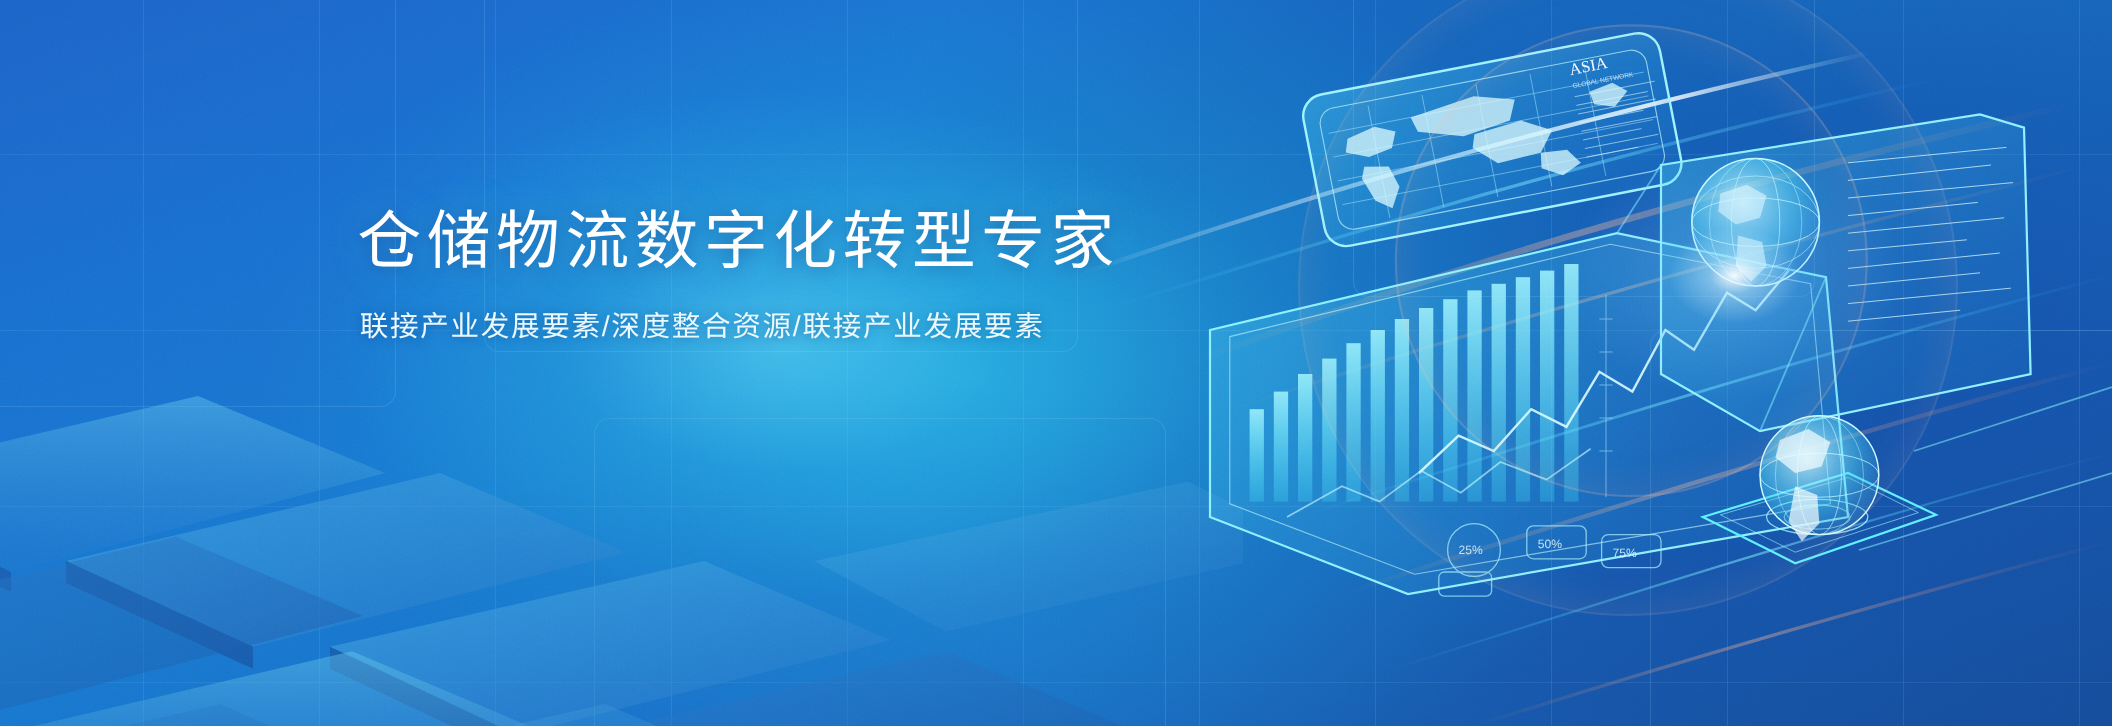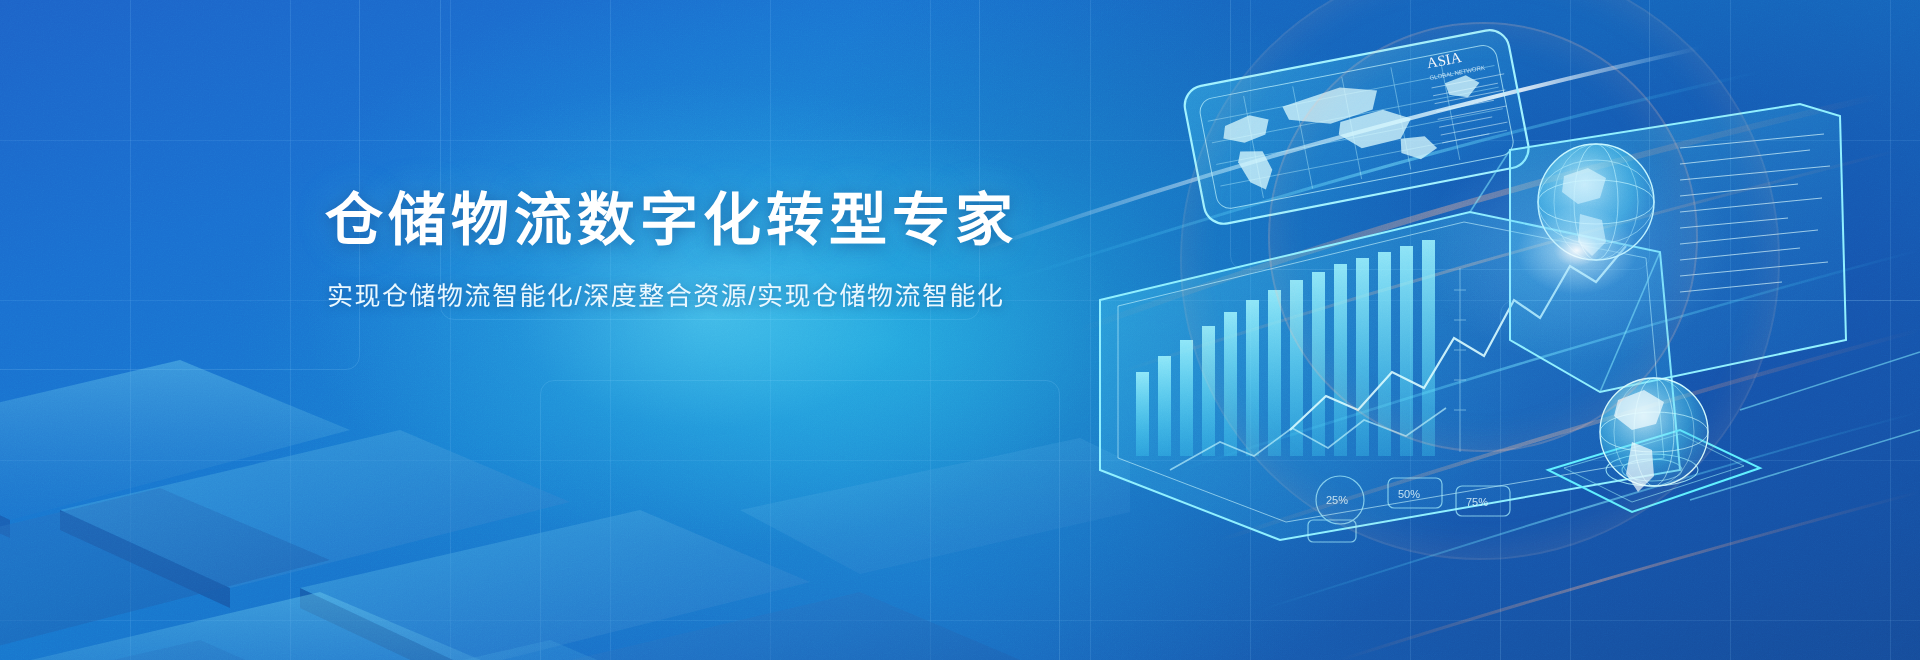--- a/index.html
+++ b/index.html
@@ -72,21 +72,21 @@
   
   .streaks{position:absolute;inset:0;pointer-events:none;}
   .streaks svg{display:block;width:100%;height:100%;}
 
   
   .copy{position:absolute;left:325px;top:188px;width:720px;}
   .headline{
     margin:0;
     font-size:58px;
     line-height:1.12;
-    font-weight:700;
+    font-weight:400;
     letter-spacing:5px;
     color:#ffffff;
     text-shadow:0 2px 16px rgba(10,60,130,.55), 0 0 34px rgba(120,225,255,.35);
     white-space:nowrap;
   }
   .subline{
     margin:22px 0 0 2px;
     font-size:26px;
     letter-spacing:1.5px;
     font-weight:400;
@@ -322,16 +322,16 @@
       <filter id="noise">
         <feTurbulence type="fractalNoise" baseFrequency="0.85" numOctaves="3" stitchTiles="stitch"></feTurbulence>
         <feColorMatrix type="saturate" values="0"></feColorMatrix>
       </filter>
       <rect width="100%" height="100%" filter="url(#noise)" opacity=".42"></rect>
     </svg>
   </div>
 
   <div class="copy">
     <h1 class="headline">仓储物流数字化转型专家</h1>
-    <p class="subline">实现仓储物流智能化/深度整合资源/实现仓储物流智能化</p>
+    <p class="subline">联接产业发展要素/深度整合资源/联接产业发展要素</p>
   </div>
 
 </div>
 
 </body></html>

